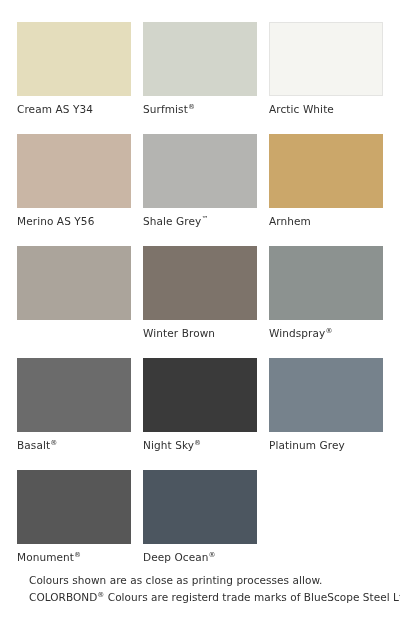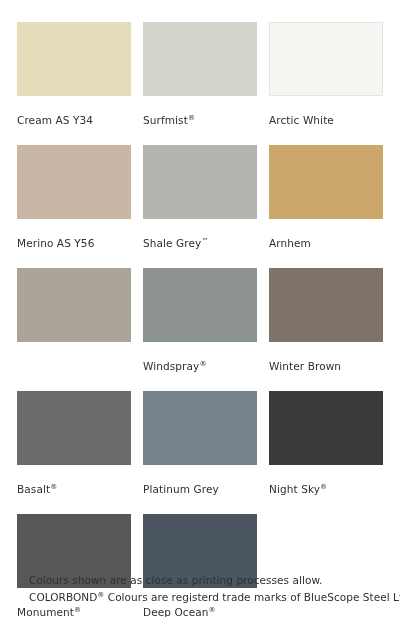--- a/index.html
+++ b/index.html
@@ -42,21 +42,21 @@
   .swatch-chip {
     width: 114px;
     height: 74px;
     display: block;
     box-sizing: border-box;
   }
   .swatch-chip.bordered {
     border: 1px solid #e4e4e2;
   }
   .swatch-label {
-    margin-top: 18px;
+    margin-top: 7px;
     font-size: 10.5px;
     line-height: 13px;
     color: #2f2f2f;
     letter-spacing: 0.1px;
     white-space: nowrap;
   }
   .swatch-label .mark {
     font-size: 7px;
     vertical-align: super;
     line-height: 0;
@@ -107,38 +107,38 @@
         <div class="swatch-label"><span>Shale Grey</span><span class="mark">™</span></div>
       </div>
       <div class="swatch-cell">
         <div class="swatch-chip" style="background-color: rgb(203, 167, 106);"></div>
         <div class="swatch-label"><span>Arnhem</span><span class="mark"></span></div>
       </div>
       <div class="swatch-cell">
         <div class="swatch-chip" style="background-color: rgb(171, 164, 155);"></div>
       </div>
       <div class="swatch-cell">
+        <div class="swatch-chip" style="background-color: rgb(125, 115, 106);"></div>
+        <div class="swatch-label"><span>Winter Brown</span><span class="mark"></span></div>
+      </div>
+      <div class="swatch-cell">
         <div class="swatch-chip" style="background-color: rgb(140, 146, 144);"></div>
         <div class="swatch-label"><span>Windspray</span><span class="mark">®</span></div>
-      </div>
-      <div class="swatch-cell">
-        <div class="swatch-chip" style="background-color: rgb(125, 115, 106);"></div>
-        <div class="swatch-label"><span>Winter Brown</span><span class="mark"></span></div>
       </div>
       <div class="swatch-cell">
         <div class="swatch-chip" style="background-color: rgb(107, 107, 107);"></div>
         <div class="swatch-label"><span>Basalt</span><span class="mark">®</span></div>
       </div>
       <div class="swatch-cell">
+        <div class="swatch-chip" style="background-color: rgb(58, 58, 58);"></div>
+        <div class="swatch-label"><span>Night Sky</span><span class="mark">®</span></div>
+      </div>
+      <div class="swatch-cell">
         <div class="swatch-chip" style="background-color: rgb(118, 130, 140);"></div>
         <div class="swatch-label"><span>Platinum Grey</span><span class="mark"></span></div>
-      </div>
-      <div class="swatch-cell">
-        <div class="swatch-chip" style="background-color: rgb(58, 58, 58);"></div>
-        <div class="swatch-label"><span>Night Sky</span><span class="mark">®</span></div>
       </div>
       <div class="swatch-cell">
         <div class="swatch-chip" style="background-color: rgb(87, 87, 87);"></div>
         <div class="swatch-label"><span>Monument</span><span class="mark">®</span></div>
       </div>
       <div class="swatch-cell">
         <div class="swatch-chip" style="background-color: rgb(76, 86, 96);"></div>
         <div class="swatch-label"><span>Deep Ocean</span><span class="mark">®</span></div>
       </div>
     </div>

